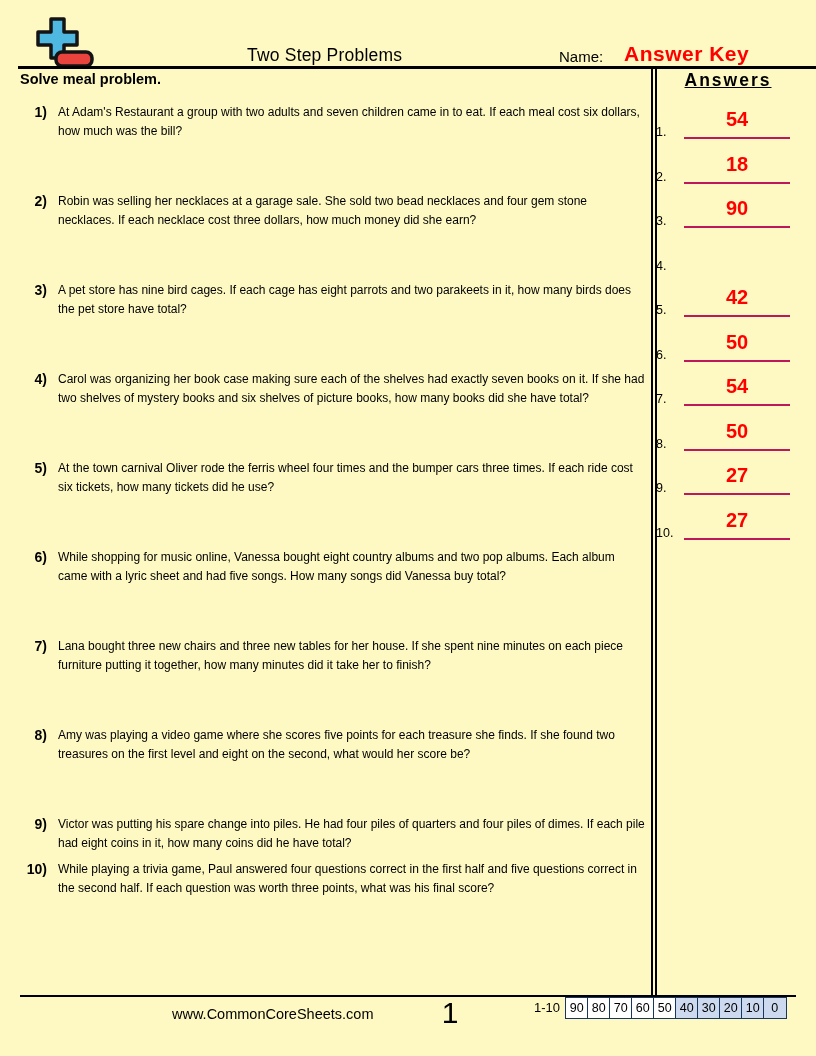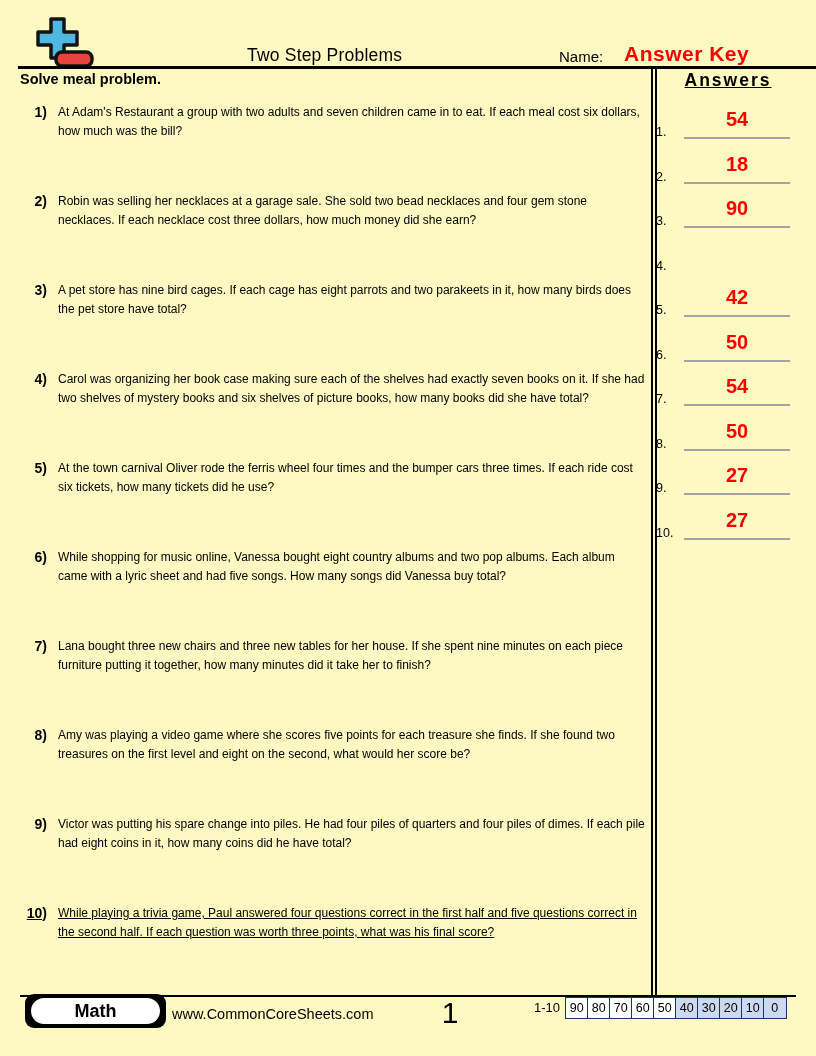--- a/index.html
+++ b/index.html
@@ -22,21 +22,21 @@
   .ptext { margin-left:11px; width:588px; font-size:12px; line-height:19px; }
 
   
   .divider { position:absolute; left:651px; top:66px; width:0; height:931px; border-left:6px double #000; }
   .answers-title {
     position:absolute; left:660px; top:70px; width:136px; text-align:center;
     font-size:17.5px; font-weight:bold; letter-spacing:2px; text-decoration:underline;
   }
   .answer-row { position:absolute; left:654px; width:140px; height:34px; }
   .anum { position:absolute; left:2px; bottom:0; font-size:12.5px; }
-  .aline { position:absolute; left:30px; bottom:0; width:106px; height:33px; border-bottom:2px solid #a3a3a3; text-align:center; }
+  .aline { position:absolute; left:30px; bottom:0; width:106px; height:33px; border-bottom:2px solid #be185d; text-align:center; }
   .avalue { color:#ff0000; font-weight:bold; font-size:20px; line-height:31px; }
 
   
   .footer-rule { position:absolute; left:20px; top:995px; width:776px; height:2px; background:#000; }
   .math-badge { position:absolute; left:25px; top:994px; width:141px; height:34px; background:#000; border-radius:9px; }
   .math-pill {
     position:absolute; left:6px; top:4px; right:6px; bottom:4px; background:#fff;
     border-radius:999px; display:flex; align-items:center; justify-content:center;
     font-size:18px; font-weight:bold;
   }
@@ -99,21 +99,21 @@
         <div class="ptext">Lana bought three new chairs and three new tables for her house. If she spent nine minutes on each piece furniture putting it together, how many minutes did it take her to finish?</div>
       </div>
       <div class="problem" style="top: 726px;">
         <span class="pnum">8)</span>
         <div class="ptext">Amy was playing a video game where she scores five points for each treasure she finds. If she found two treasures on the first level and eight on the second, what would her score be?</div>
       </div>
       <div class="problem" style="top: 815px;">
         <span class="pnum">9)</span>
         <div class="ptext">Victor was putting his spare change into piles. He had four piles of quarters and four piles of dimes. If each pile had eight coins in it, how many coins did he have total?</div>
       </div>
-      <div class="problem" style="top: 904px; text-decoration: underline;">
+      <div class="problem" style="top: 860px;">
         <span class="pnum">10)</span>
         <div class="ptext">While playing a trivia game, Paul answered four questions correct in the first half and five questions correct in the second half. If each question was worth three points, what was his final score?</div>
       </div>
     </div>
 
   <div class="divider"></div>
   <div class="answers-title">Answers</div>
   <div id="answers-list">
       <div class="answer-row" style="top: 105px;">
         <span class="anum">1.</span>
@@ -150,23 +150,20 @@
         <span class="anum">9.</span>
         <div class="aline"><span class="avalue">27</span></div>
       </div>
       <div class="answer-row" style="top: 505.5px;">
         <span class="anum">10.</span>
         <div class="aline"><span class="avalue">27</span></div>
       </div>
     </div>
 
   <div class="footer-rule"></div>
-  <div class="math-badge">
-    <div class="math-pill">Math</div>
-  </div>
   <div class="site-url">www.CommonCoreSheets.com</div>
   <div class="page-number">1</div>
   <div class="score-label">1-10</div>
   <div class="score-table" id="score-table">
       <div class="score-cell">90</div>
       <div class="score-cell">80</div>
       <div class="score-cell">70</div>
       <div class="score-cell">60</div>
       <div class="score-cell">50</div>
       <div class="score-cell hl">40</div>

